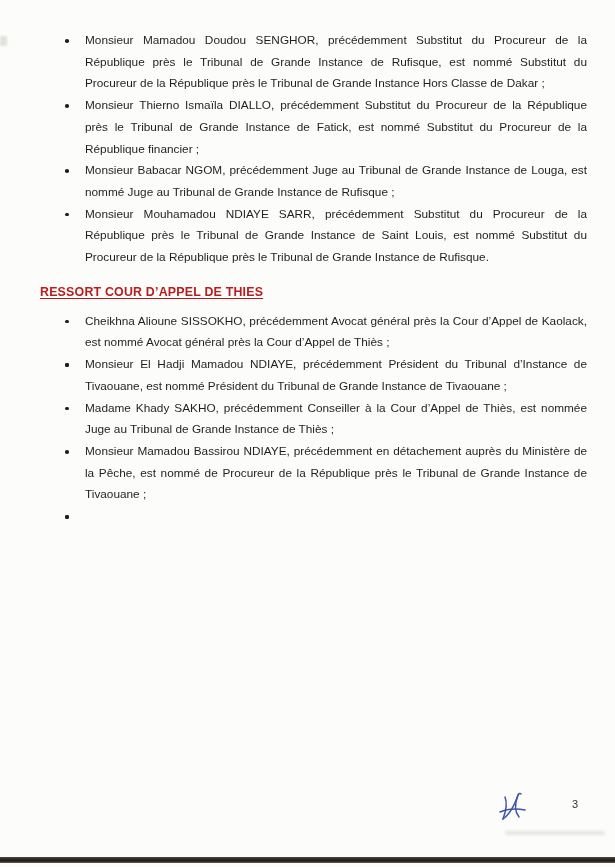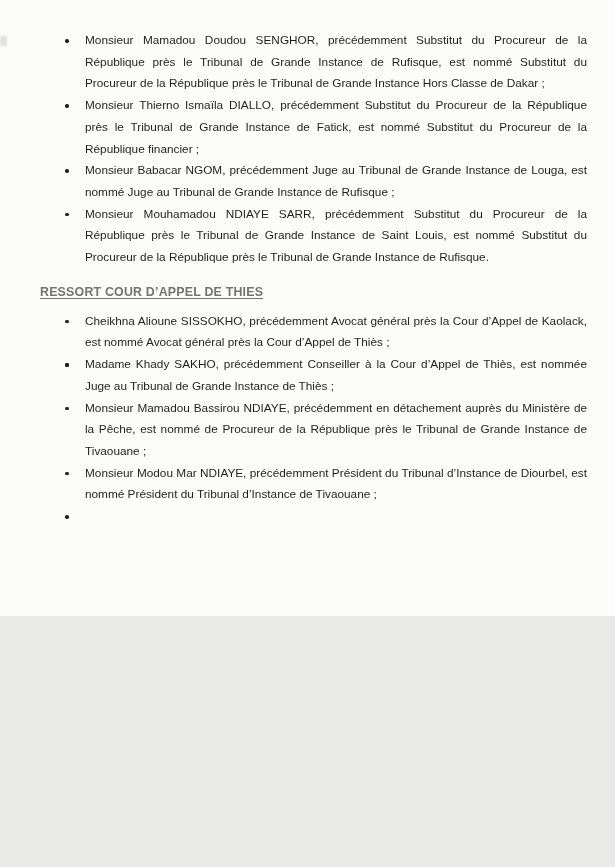--- a/index.html
+++ b/index.html
@@ -4,21 +4,21 @@
 <style>
   :root{
     --paper:#fcfcfa;
     --ink:#1f1f1f;
     --signature-blue:#4056a8;
     --scan-bar:#312b24;
   }
   html,body{margin:0;padding:0;background:#e9e9e7;}
   .page{
     position:relative;
-    width:615px;height:616px;
+    width:615px;height:867px;
     margin:0 auto;
     background:var(--paper,#fcfcfa);
     overflow:hidden;
     font-family:"Liberation Sans","DejaVu Sans",sans-serif;
     color:var(--ink,#1f1f1f);
   }
   .content{
     position:absolute;
     top:30px;left:40px;right:28px;
   }
@@ -41,21 +41,21 @@
     border-radius:50%;
     background:var(--ink,#1f1f1f);
   }
   h2.section-heading{
     margin:16px 0 12px 0;
     font-size:12.4px;
     font-weight:bold;
     letter-spacing:.2px;
     text-decoration:underline;
     text-underline-offset:2px;
-    color:#737373;
+    color:#b91c1c;
   }
   .paraph{
     position:absolute;
     left:498px;top:791px;
     width:32px;height:34px;
   }
   .paraph svg{width:100%;height:100%;}
   .page-number{
     position:absolute;
     left:572px;top:798px;
@@ -118,29 +118,32 @@
     <ul class="appointments">
       <li>
         <span class="bullet"></span>
         <span>Cheikhna Alioune SISSOKHO, précédemment Avocat général près la Cour d’Appel de Kaolack, est nommé Avocat général près la Cour d’Appel de Thiès ;</span>
       </li>
       <li>
         <span class="bullet"></span>
       </li>
       <li>
         <span class="bullet"></span>
+        <span>Monsieur El Hadji Mamadou NDIAYE, précédemment Président du Tribunal d’Instance de Tivaouane, est nommé Président du Tribunal de Grande Instance de Tivaouane ;</span>
+      </li>
+      <li>
+        <span class="bullet"></span>
         <span>Madame Khady SAKHO, précédemment Conseiller à la Cour d’Appel de Thiès, est nommée Juge au Tribunal de Grande Instance de Thiès ;</span>
       </li>
       <li>
         <span class="bullet"></span>
         <span>Monsieur Mamadou Bassirou NDIAYE, précédemment en détachement auprès du Ministère de la Pêche, est nommé de Procureur de la République près le Tribunal de Grande Instance de Tivaouane ;</span>
       </li>
       <li>
         <span class="bullet"></span>
-        <span>Monsieur Modou Mar NDIAYE, précédemment Président du Tribunal d’Instance de Diourbel, est nommé Président du Tribunal d’Instance de Tivaouane ;</span>
       </li>
       <li>
         <span class="bullet"></span>
       </li>
     </ul>
 
   </div>
 
   <div class="paraph">
     <svg viewBox="0 0 32 34" fill="none" xmlns="http://www.w3.org/2000/svg">

